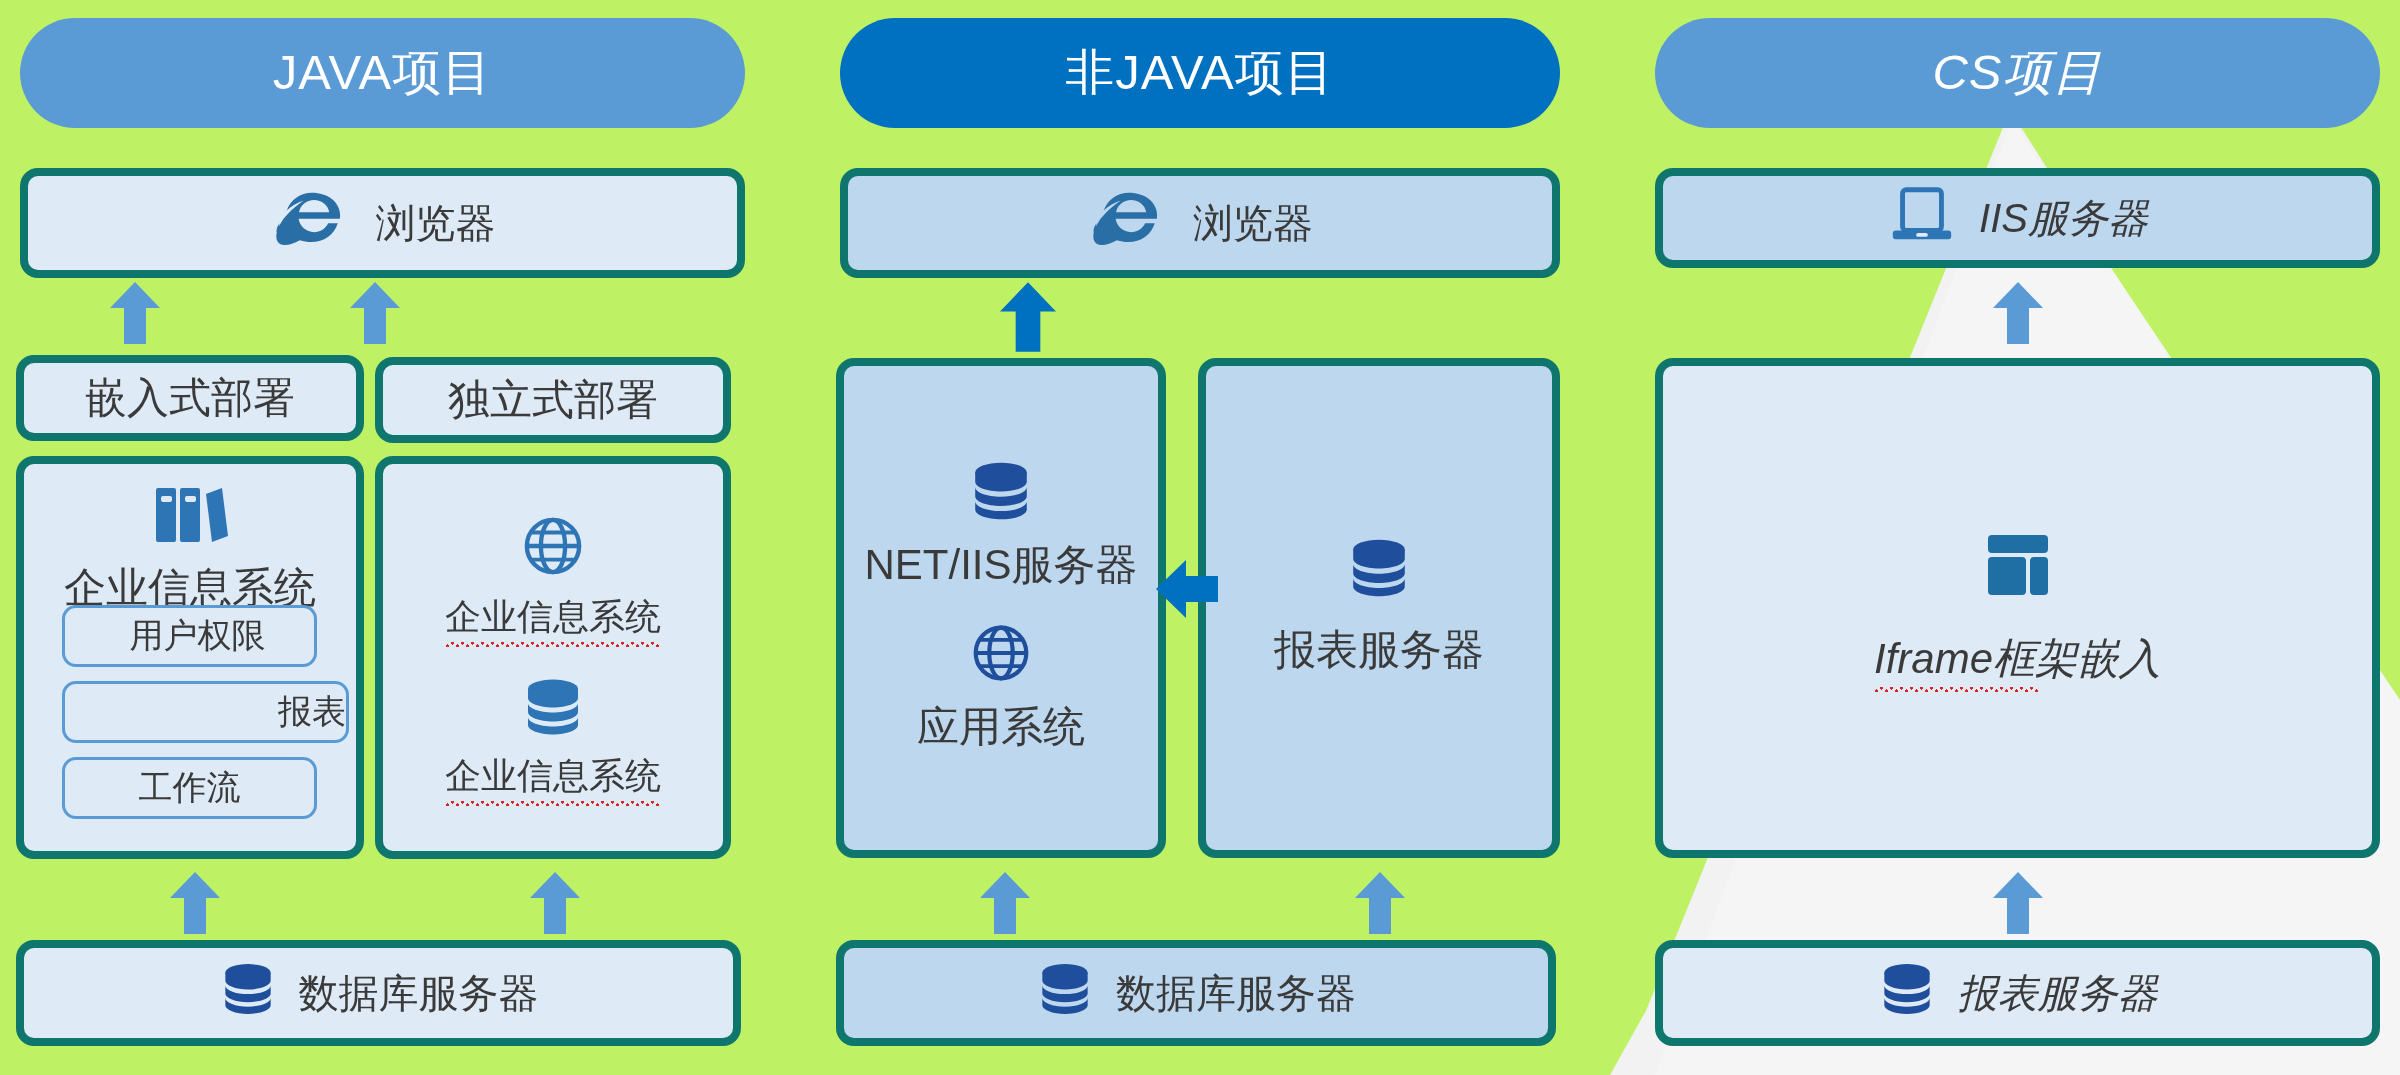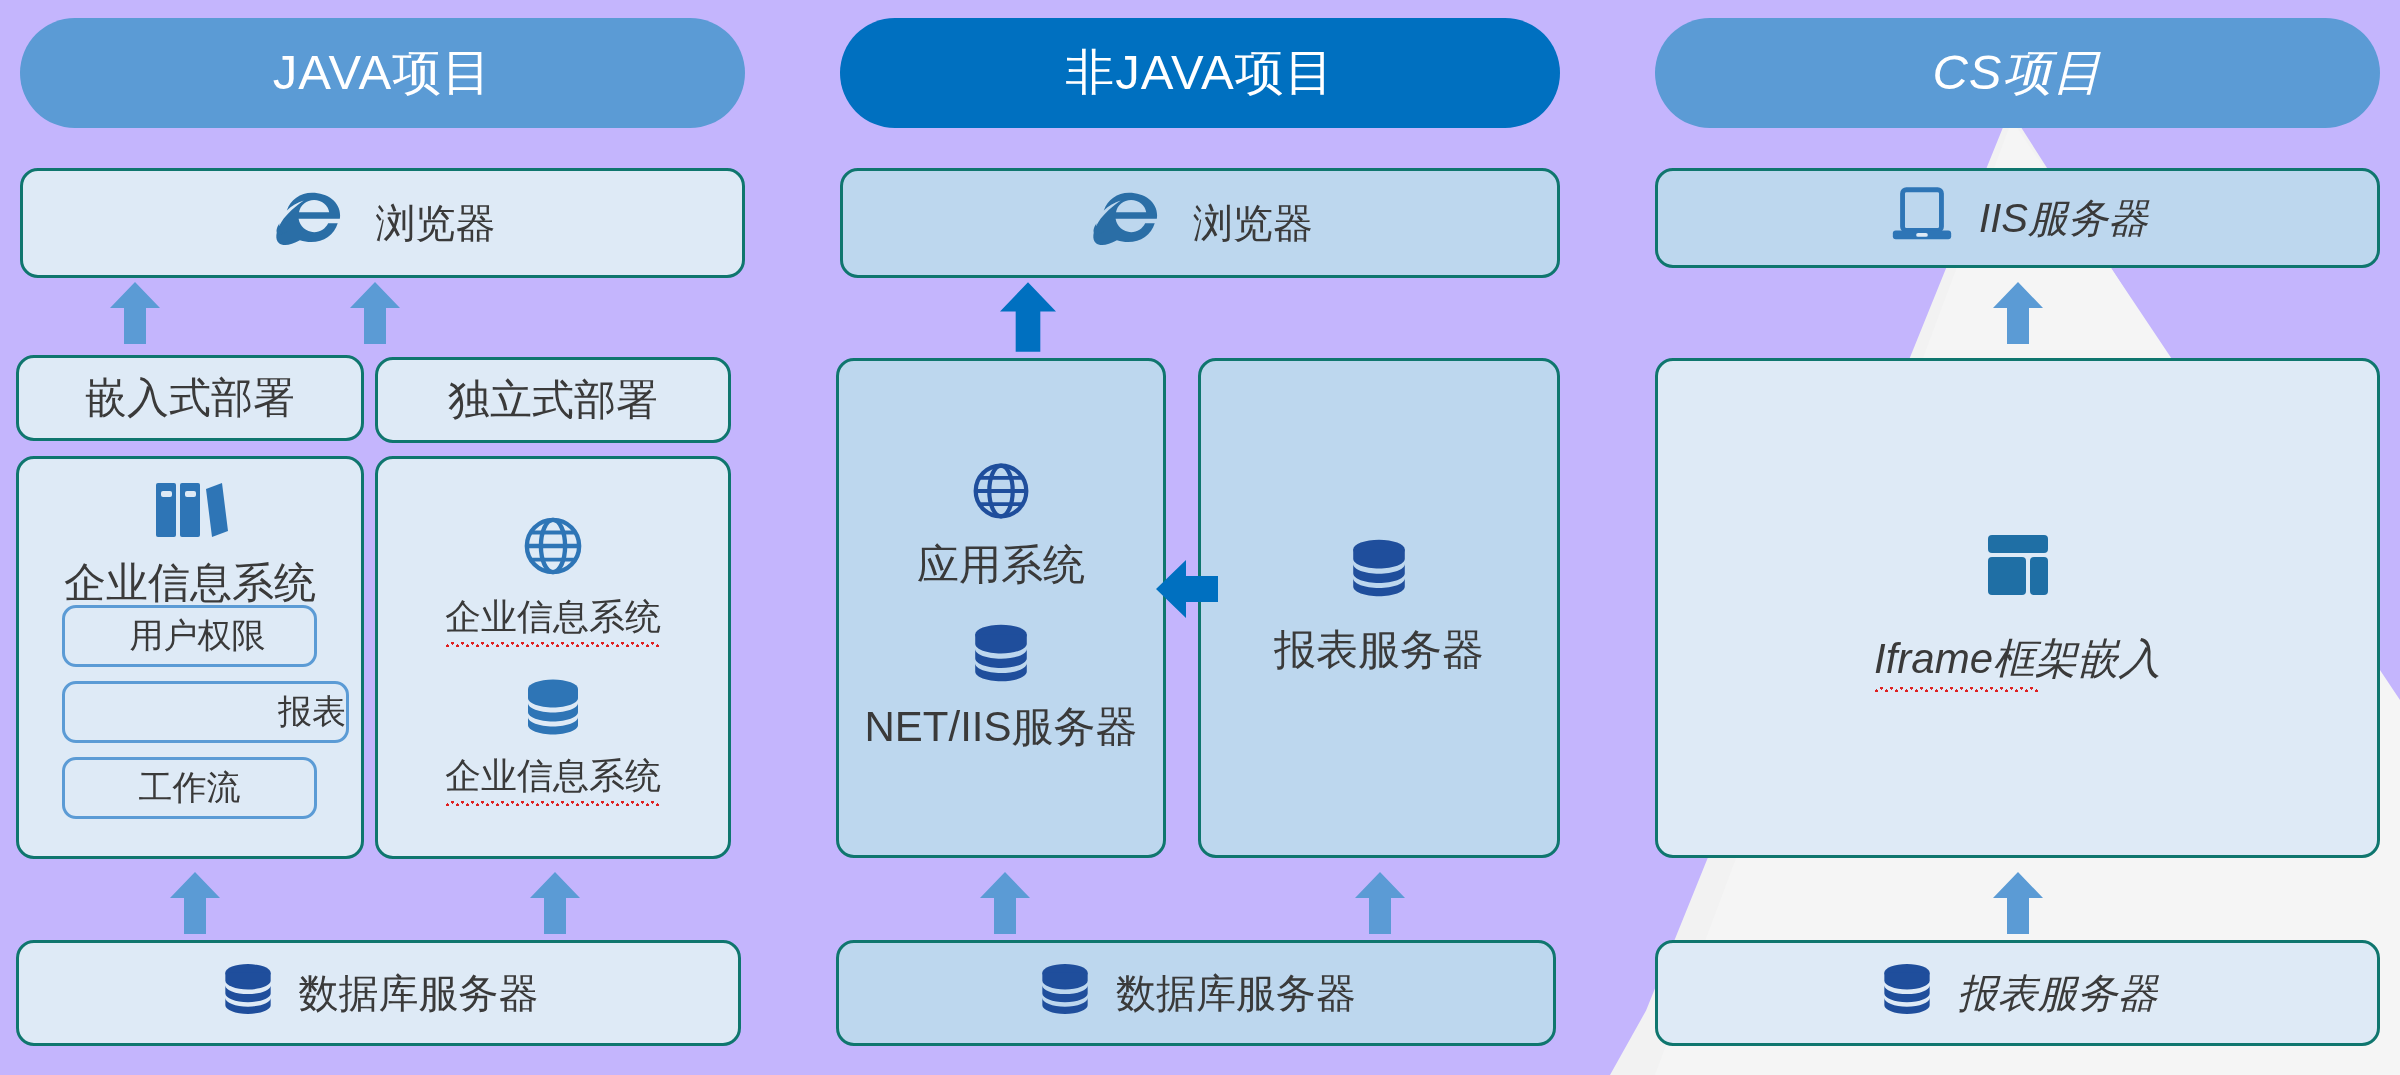--- a/index.html
+++ b/index.html
@@ -2,21 +2,21 @@
 <html><head>
 <meta charset="utf-8">
 <style>
   * { box-sizing: border-box; margin: 0; padding: 0; }
   html, body {
     width: 2400px; height: 1075px;
     background: #ffffff;
     font-family: "Liberation Sans", "DejaVu Sans", sans-serif;
     overflow: hidden;
   }
-  #stage { position: relative; width: 2400px; height: 1075px; background:#c4b5fd; }
+  #stage { position: relative; width: 2400px; height: 1075px; background:#bef264; }
 
   
   .watermark { position:absolute; inset:0; pointer-events:none; z-index:0; }
 
   
   .col { position: absolute; top: 0; height: 1075px; z-index: 2; }
   #col-java    { left: 20px;   width: 725px; }
   #col-nonjava { left: 840px;  width: 720px; }
   #col-cs      { left: 1655px; width: 725px; font-style: italic; }
 
@@ -29,21 +29,21 @@
     font-size: 49px;
     letter-spacing: 1px;
     white-space: nowrap;
   }
   .hdr-light { background: #5B9BD5; }
   .hdr-dark  { background: #0070C0; }
 
   
   .box {
     position: absolute;
-    border: 3px solid #0f766e;
+    border: 8px solid #0f766e;
     border-radius: 18px;
     background: #DEEAF6;
     display: flex; align-items: center; justify-content: center;
   }
   .box.mid { background: #BDD7EE; }
 
   .row-label {
     display: flex; align-items: center; justify-content: center;
     gap: 22px;
     font-size: 40px; color: #3A3A3A; white-space: nowrap;
@@ -219,41 +219,41 @@
     </div>
 
     <svg class="arrow" style="left:160px; top:282px;" width="56" height="70" viewBox="0 0 50 62">
       <polygon points="25,0 50,26 36,26 36,62 14,62 14,26 0,26" fill="#0070C0"></polygon>
     </svg>
 
     <div class="box mid" style="left:-4px; top:358px; width:330px; height:500px;">
       <div style="display:flex; flex-direction:column; align-items:center; justify-content:center; gap:30px; width:100%;">
         <div class="stack">
           <span class="icon">
+            <svg width="66" height="60" viewBox="0 0 64 58">
+              <ellipse cx="32" cy="11" rx="25" ry="9.5" fill="#1F4E9C"></ellipse>
+              <path d="M7 11v9c0 5.2 11.2 9.5 25 9.5S57 25.2 57 20v-9" fill="#1F4E9C"></path>
+              <path d="M7 25v9c0 5.2 11.2 9.5 25 9.5S57 39.2 57 34v-9c0 5.2-11.2 9.5-25 9.5S7 30.2 7 25z" fill="#1F4E9C"></path>
+              <path d="M7 39v8c0 5.2 11.2 9.5 25 9.5S57 52.2 57 47v-8c0 5.2-11.2 9.5-25 9.5S7 44.2 7 39z" fill="#1F4E9C"></path>
+            </svg>
+          </span>
+          <span class="cap" style="margin-top:8px;">NET/IIS服务器</span>
+        </div>
+        <div class="stack">
+          <span class="icon">
             <svg width="60" height="60" viewBox="0 0 64 64">
               <circle cx="32" cy="32" r="27" fill="none" stroke="#1F4E9C" stroke-width="4.5"></circle>
               <ellipse cx="32" cy="32" rx="12.5" ry="27" fill="none" stroke="#1F4E9C" stroke-width="4.5"></ellipse>
               <line x1="5" y1="32" x2="59" y2="32" stroke="#1F4E9C" stroke-width="4.5"></line>
               <line x1="10" y1="18" x2="54" y2="18" stroke="#1F4E9C" stroke-width="4"></line>
               <line x1="10" y1="46" x2="54" y2="46" stroke="#1F4E9C" stroke-width="4"></line>
             </svg>
           </span>
           <span class="cap" style="margin-top:8px;">应用系统</span>
         </div>
-        <div class="stack">
-          <span class="icon">
-            <svg width="66" height="60" viewBox="0 0 64 58">
-              <ellipse cx="32" cy="11" rx="25" ry="9.5" fill="#1F4E9C"></ellipse>
-              <path d="M7 11v9c0 5.2 11.2 9.5 25 9.5S57 25.2 57 20v-9" fill="#1F4E9C"></path>
-              <path d="M7 25v9c0 5.2 11.2 9.5 25 9.5S57 39.2 57 34v-9c0 5.2-11.2 9.5-25 9.5S7 30.2 7 25z" fill="#1F4E9C"></path>
-              <path d="M7 39v8c0 5.2 11.2 9.5 25 9.5S57 52.2 57 47v-8c0 5.2-11.2 9.5-25 9.5S7 44.2 7 39z" fill="#1F4E9C"></path>
-            </svg>
-          </span>
-          <span class="cap" style="margin-top:8px;">NET/IIS服务器</span>
-        </div>
       </div>
     </div>
 
     <div class="box mid" style="left:358px; top:358px; width:362px; height:500px;">
       <div class="stack">
         <span class="icon">
           <svg width="66" height="60" viewBox="0 0 64 58">
             <ellipse cx="32" cy="11" rx="25" ry="9.5" fill="#1F4E9C"></ellipse>
             <path d="M7 11v9c0 5.2 11.2 9.5 25 9.5S57 25.2 57 20v-9" fill="#1F4E9C"></path>
             <path d="M7 25v9c0 5.2 11.2 9.5 25 9.5S57 39.2 57 34v-9c0 5.2-11.2 9.5-25 9.5S7 30.2 7 25z" fill="#1F4E9C"></path>

